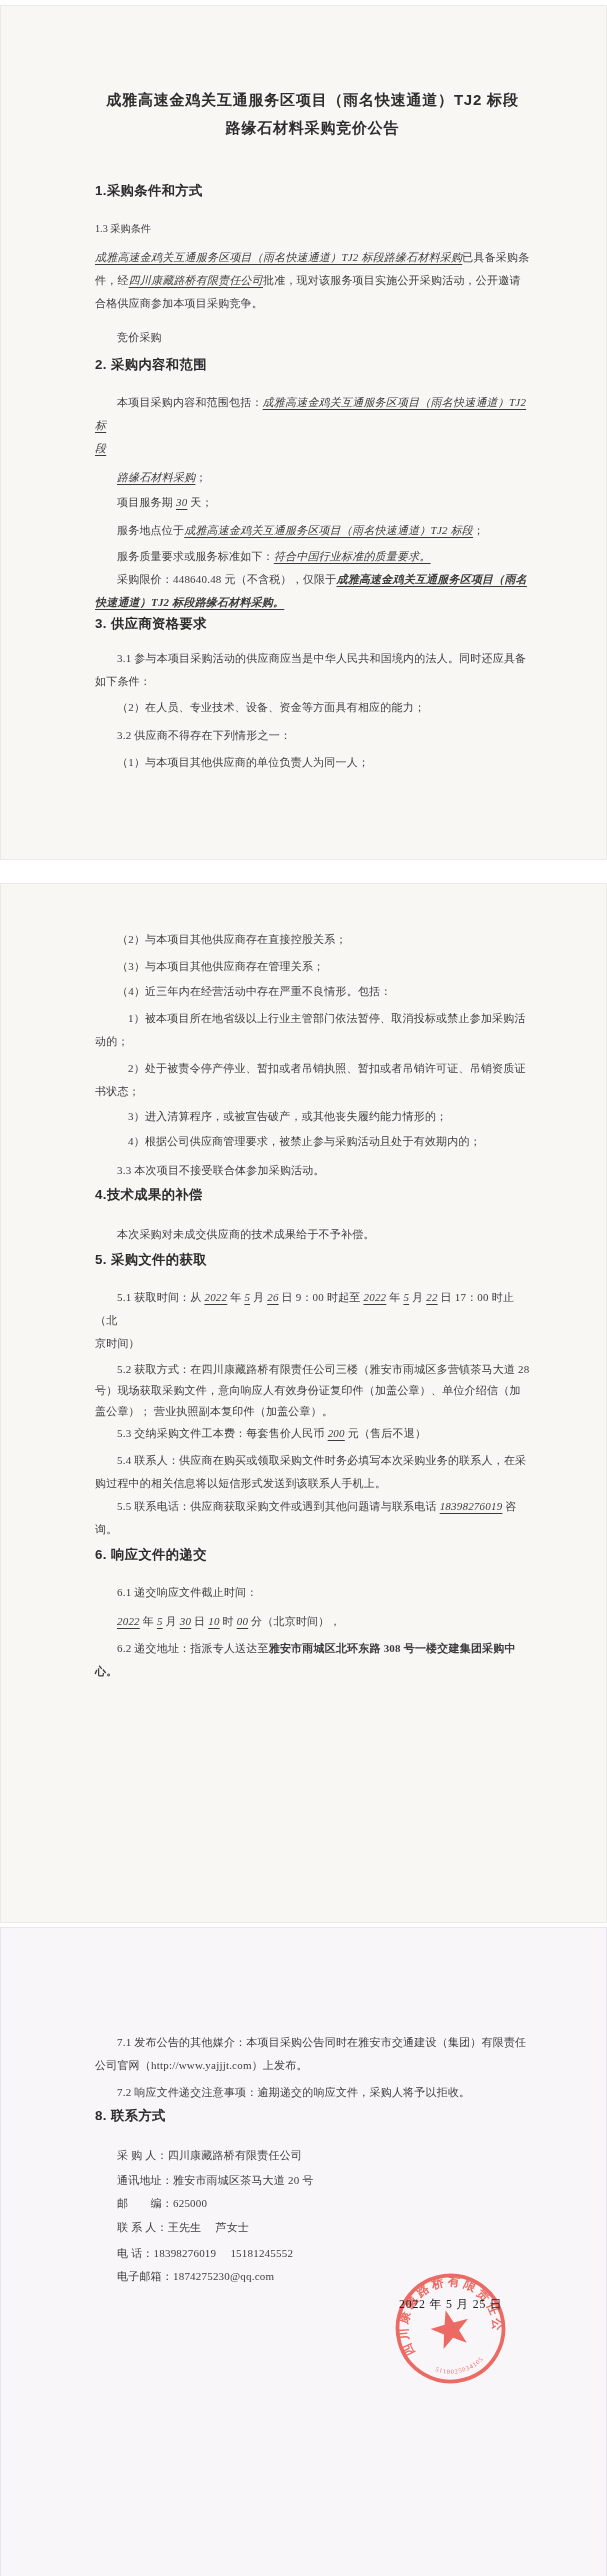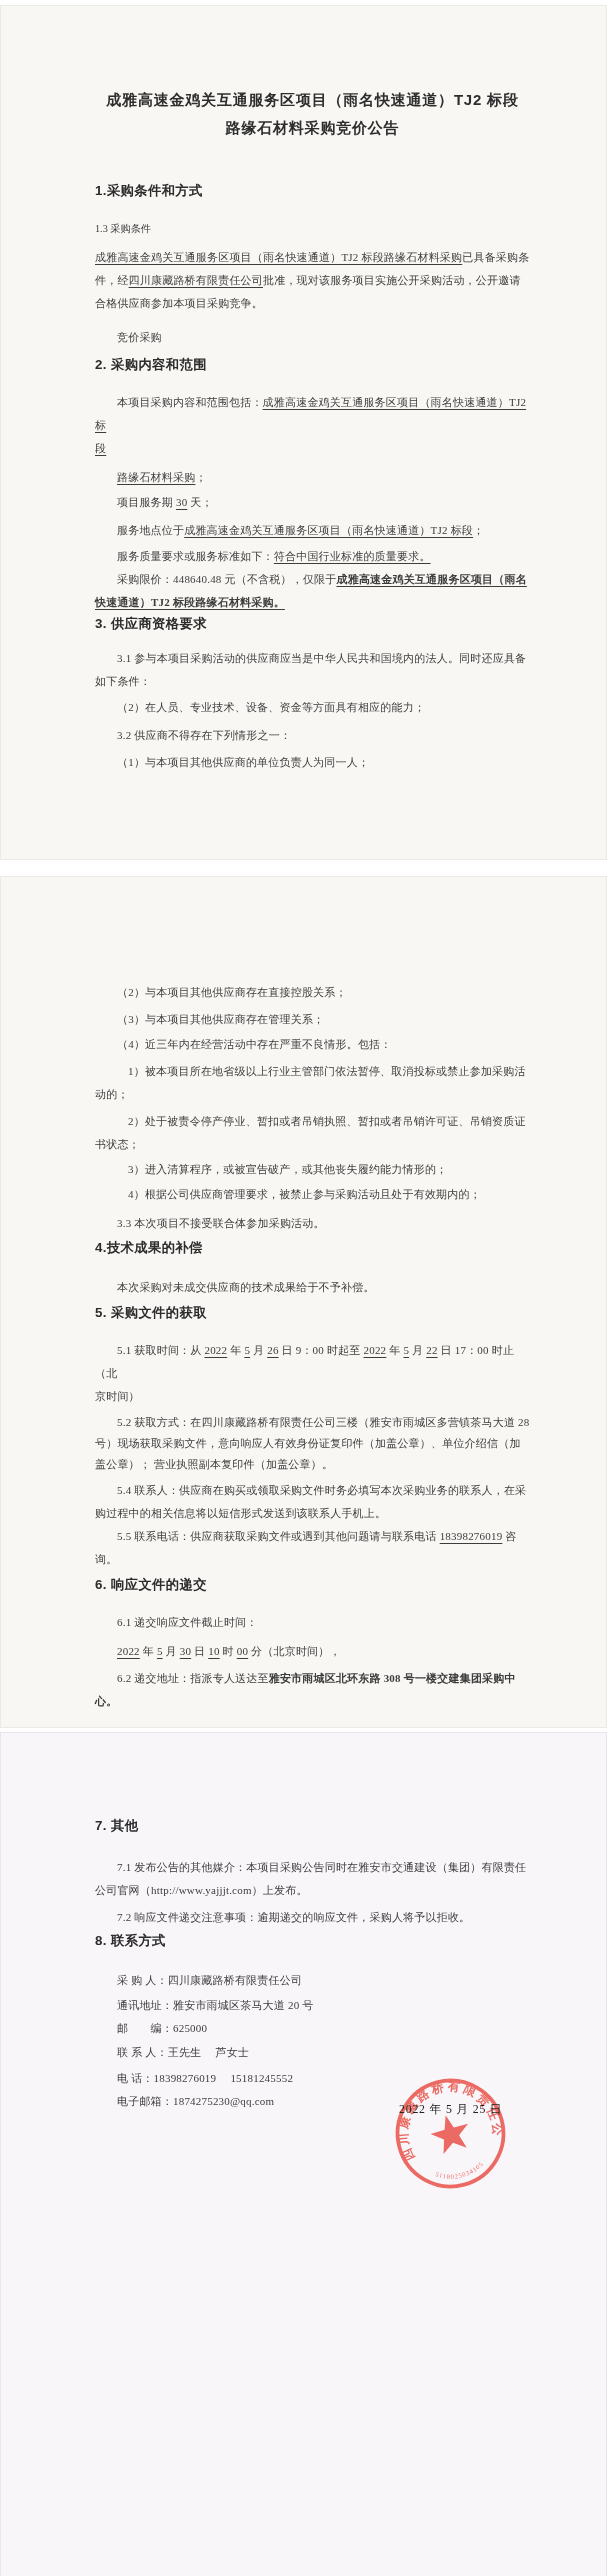--- a/index.html
+++ b/index.html
@@ -1,29 +1,29 @@
 <!DOCTYPE html>
 <html style="font-size:12px"><head>
 <meta charset="utf-8">
 <style>
   html,body{margin:0;padding:0;background:#ffffff;}
   body{width:607px;font-family:"Liberation Serif","DejaVu Serif",serif;color:#3d3d3d;}
   .page{width:607px;box-sizing:border-box;padding:0 76px 0 94px;background:#f8f7f4;
         position:relative;border:0.8px solid #eceae6;}
   #pg1{margin-top:4.6px;height:855px;padding-top:80px;}
-  #pg2{margin-top:16px;height:852px;padding-top:104px;}
+  #pg2{margin-top:23px;height:1040px;padding-top:44px;}
   #pg3{margin-top:4.6px;height:852px;padding-top:83px;background:#f9f6fa;border-color:#e9e4ee;border-bottom-color:#c9c4cf;}
   .sans{font-family:"Liberation Sans","DejaVu Sans",sans-serif;}
   .title{font-size:15px;font-weight:bold;line-height:28px;text-align:center;color:#2e2e2e;letter-spacing:0.8px;}
   .sec{font-size:13.3px;font-weight:bold;line-height:20px;color:#2c2c2c;margin:0;letter-spacing:0.4px;}
   .sublabel{font-size:10.2px;line-height:15px;margin:0;}
   p{margin:0;font-size:11px;line-height:23px;letter-spacing:0.2px;}
   .ind2{text-indent:2em;}
   .ind3{text-indent:3em;}
-  .u{text-decoration:underline;text-underline-offset:3px;text-decoration-thickness:0.8px;}
+  .u{text-decoration:underline;text-underline-offset:3px;text-decoration-thickness:0.8px;font-style:italic;}
   .b{font-weight:bold;}
   .contact{font-size:11px;line-height:23px;}
   .seal-wrap{position:absolute;left:383px;top:334px;width:133px;height:133px;z-index:1;}
   .seal-date{position:absolute;left:398px;top:369px;font-size:11.8px;color:#242424;letter-spacing:0.8px;z-index:2;}
 </style>
 </head>
 <body>
 
 <div class="page" id="pg1">
   <div class="title sans">成雅高速金鸡关互通服务区项目（雨名快速通道）TJ2 标段</div>
@@ -60,31 +60,31 @@
   <p class="ind3" style="margin-top:2.3px">3）进入清算程序，或被宣告破产，或其他丧失履约能力情形的；</p>
   <p class="ind3" style="margin-top:1.5px">4）根据公司供应商管理要求，被禁止参与采购活动且处于有效期内的；</p>
   <p class="ind2" style="margin-top:6px">3.3 本次项目不接受联合体参加采购活动。</p>
 
   <div class="sec sans" style="margin-top:3px">4.技术成果的补偿</div>
   <p class="ind2" style="margin-top:18px">本次采购对未成交供应商的技术成果给于不予补偿。</p>
 
   <div class="sec sans" style="margin-top:3.8px">5. 采购文件的获取</div>
   <p class="ind2" style="margin-top:16.7px"><span>5.1 获取时间：从 </span><span class="u">2022</span><span> 年 </span><span class="u">5</span><span> 月 </span><span class="u">26</span><span> 日 9：00 时起至 </span><span class="u">2022</span><span> 年 </span><span class="u">5</span><span> 月 </span><span class="u">22</span><span> 日 17：00 时止（北</span><br><span>京时间）</span></p>
   <p class="ind2" style="margin-top:3.8px;line-height:21px">5.2 获取方式：在四川康藏路桥有限责任公司三楼（雅安市雨城区多营镇茶马大道 28 号）现场获取采购文件，意向响应人有效身份证复印件（加盖公章）、单位介绍信（加盖公章）； 营业执照副本复印件（加盖公章）。</p>
+  <p class="ind2"><span>5.3 交纳采购文件工本费：每套售价人民币 </span><span class="u">200</span><span> 元（售后不退）</span></p>
   <p class="ind2" style="margin-top:3.8px">5.4 联系人：供应商在购买或领取采购文件时务必填写本次采购业务的联系人，在采购过程中的相关信息将以短信形式发送到该联系人手机上。</p>
   <p class="ind2"><span>5.5 联系电话：供应商获取采购文件或遇到其他问题请与联系电话 </span><span class="u">18398276019</span><span> 咨询。</span></p>
 
   <div class="sec sans" style="margin-top:3.8px">6. 响应文件的递交</div>
   <p class="ind2" style="margin-top:16.7px">6.1 递交响应文件截止时间：</p>
   <p class="ind2" style="margin-top:5.3px"><span class="u">2022</span><span> 年 </span><span class="u">5</span><span> 月 </span><span class="u">30</span><span> 日 </span><span class="u">10</span><span> 时 </span><span class="u">00</span><span> 分（北京时间），</span></p>
   <p class="ind2" style="margin-top:3.8px"><span>6.2 递交地址：指派专人送达至</span><span class="b">雅安市雨城区北环东路 308 号一楼交建集团采购中心。</span></p>
 </div>
 
 <div class="page" id="pg3">
-  <div class="sec sans">7. 其他</div>
   <p class="ind2" style="margin-top:20px">7.1 发布公告的其他媒介：本项目采购公告同时在雅安市交通建设（集团）有限责任公司官网（http://www.yajjjt.com）上发布。</p>
   <p class="ind2" style="margin-top:3.8px">7.2 响应文件递交注意事项：逾期递交的响应文件，采购人将予以拒收。</p>
 
   <div class="sec sans" style="margin-top:2.3px">8. 联系方式</div>
   <p class="contact ind2" style="margin-top:18px">采 购 人：四川康藏路桥有限责任公司</p>
   <p class="contact ind2" style="margin-top:1.5px">通讯地址：雅安市雨城区茶马大道 20 号</p>
   <p class="contact ind2">邮　　编：625000</p>
   <p class="contact ind2" style="margin-top:1.5px">联 系 人：王先生　 芦女士</p>
   <p class="contact ind2" style="margin-top:2.3px">电  话：18398276019　 15181245552</p>
   <p class="contact ind2">电子邮箱：1874275230@qq.com</p>

